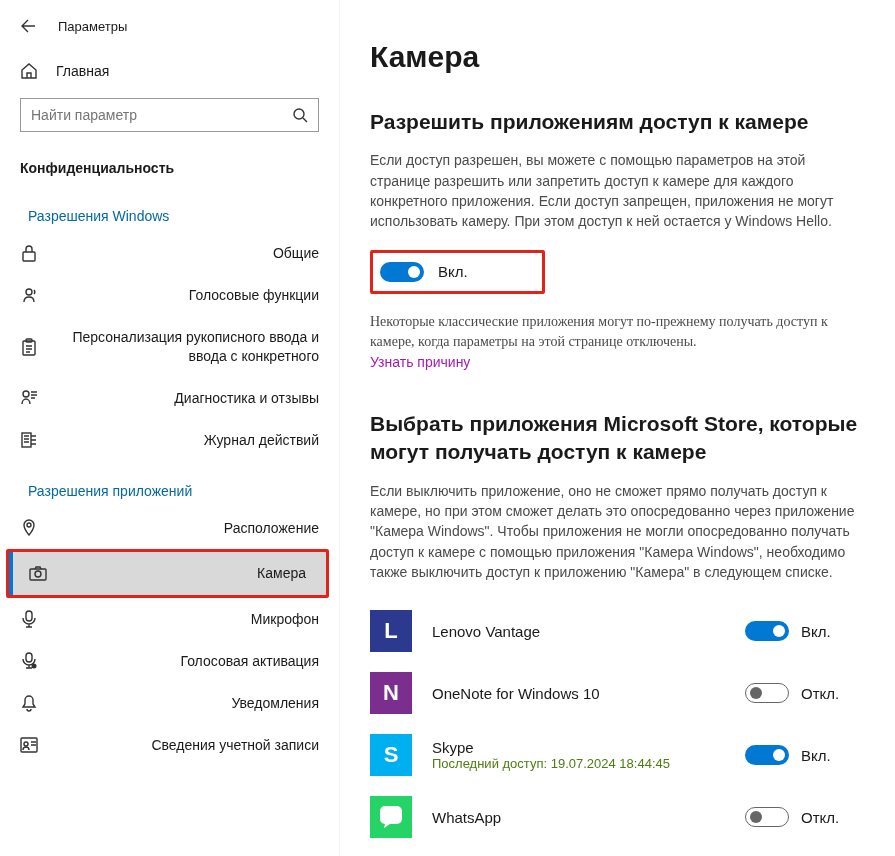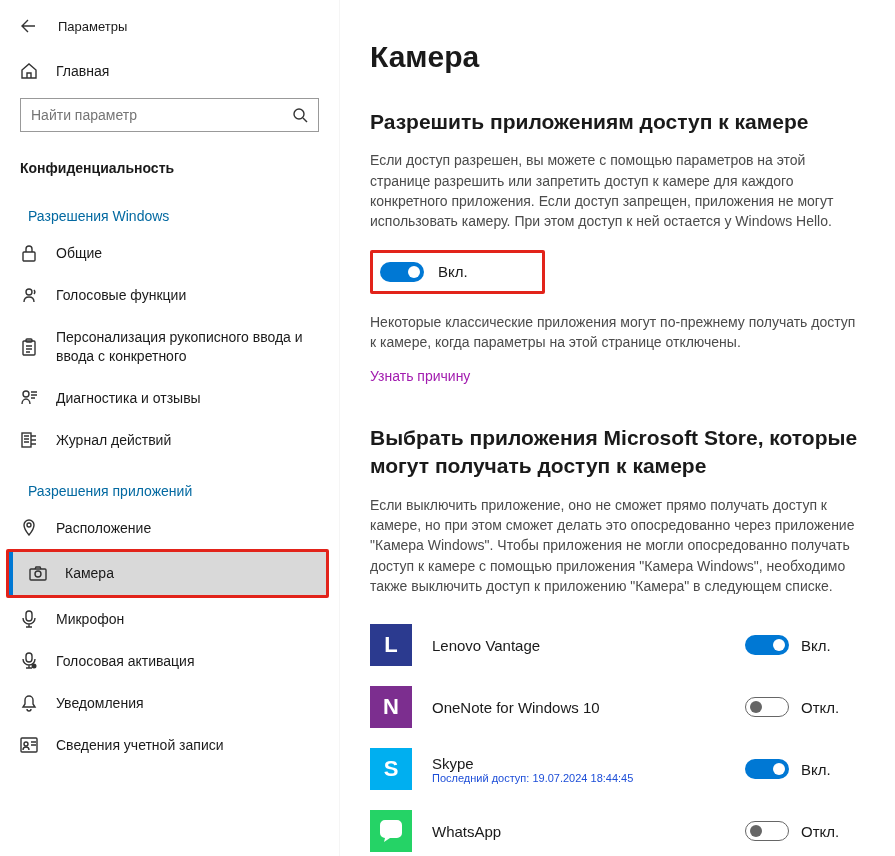--- a/index.html
+++ b/index.html
@@ -50,20 +50,21 @@
 }
 .group-label {
   padding: 22px 20px 8px 28px;
   color: #0369a1;
 }
 .nav-item {
   display:flex; align-items:center; gap: 18px;
   padding: 12px 20px;
   cursor:pointer;
   line-height: 1.3;
+  text-align: right;
 }
 .nav-item.active {
   background: #d9d9d9;
   position: relative;
 }
 .nav-item.active::before {
   content:""; position:absolute; left:0; top:0; bottom:0; width:4px; background:#0078d4;
 }
 .nav-item .ic { width:18px; display:flex; justify-content:center; flex-shrink:0; }
 .nav-item .lbl { flex:1; }
@@ -99,21 +100,21 @@
   padding: 10px 0;
   max-width: 500px;
 }
 .app-ic {
   width:42px; height:42px; flex-shrink:0;
   display:flex; align-items:center; justify-content:center;
   font-size:22px; color:#fff; font-weight:600;
 }
 .app-info { flex:1; }
 .app-name { font-size:15px; }
-.app-sub { color:#1d4ed8; font-size:11px; margin-top:0; }
+.app-sub { color:#4d7c0f; font-size:13px; margin-top:0; }
 .app-toggle { display:flex; align-items:center; gap:12px; width:120px; }
 
 svg { display:block; }
 .stroke-ic { stroke:#333; stroke-width:1.4; fill:none; }
 </style>
 </head>
 <body>
 
 <div class="window">
   <aside class="sidebar">
@@ -271,21 +272,21 @@
 
       <span class="red-box toggle-box">
         <span class="toggle-row">
           <span class="toggle on">
               <span class="knob"></span>
             </span>
           <span class="toggle-label">Вкл.</span>
         </span>
       </span>
 
-      <p class="desc" style="margin-top:18px;margin-bottom:16px;">Некоторые классические приложения могут по-прежнему получать доступ к камере, когда параметры на этой странице отключены.</p>
+      <p class="desc" style="margin-top:18px;margin-bottom:2px;font-family:Liberation Serif, serif;">Некоторые классические приложения могут по-прежнему получать доступ к камере, когда параметры на этой странице отключены.</p>
       <span class="link">Узнать причину</span>
     </div>
 
     <div class="block" style="margin-top:40px;">
       <h2>Выбрать приложения Microsoft Store, которые могут получать доступ к камере</h2>
       <p class="desc">Если выключить приложение, оно не сможет прямо получать доступ к камере, но при этом сможет делать это опосредованно через приложение "Камера Windows". Чтобы приложения не могли опосредованно получать доступ к камере с помощью приложения "Камера Windows", необходимо также выключить доступ к приложению "Камера" в следующем списке.</p>
 
       <div id="apps-list">
           <div class="app-row">
             <div class="app-ic" style="background: rgb(43, 58, 143);">L</div>

